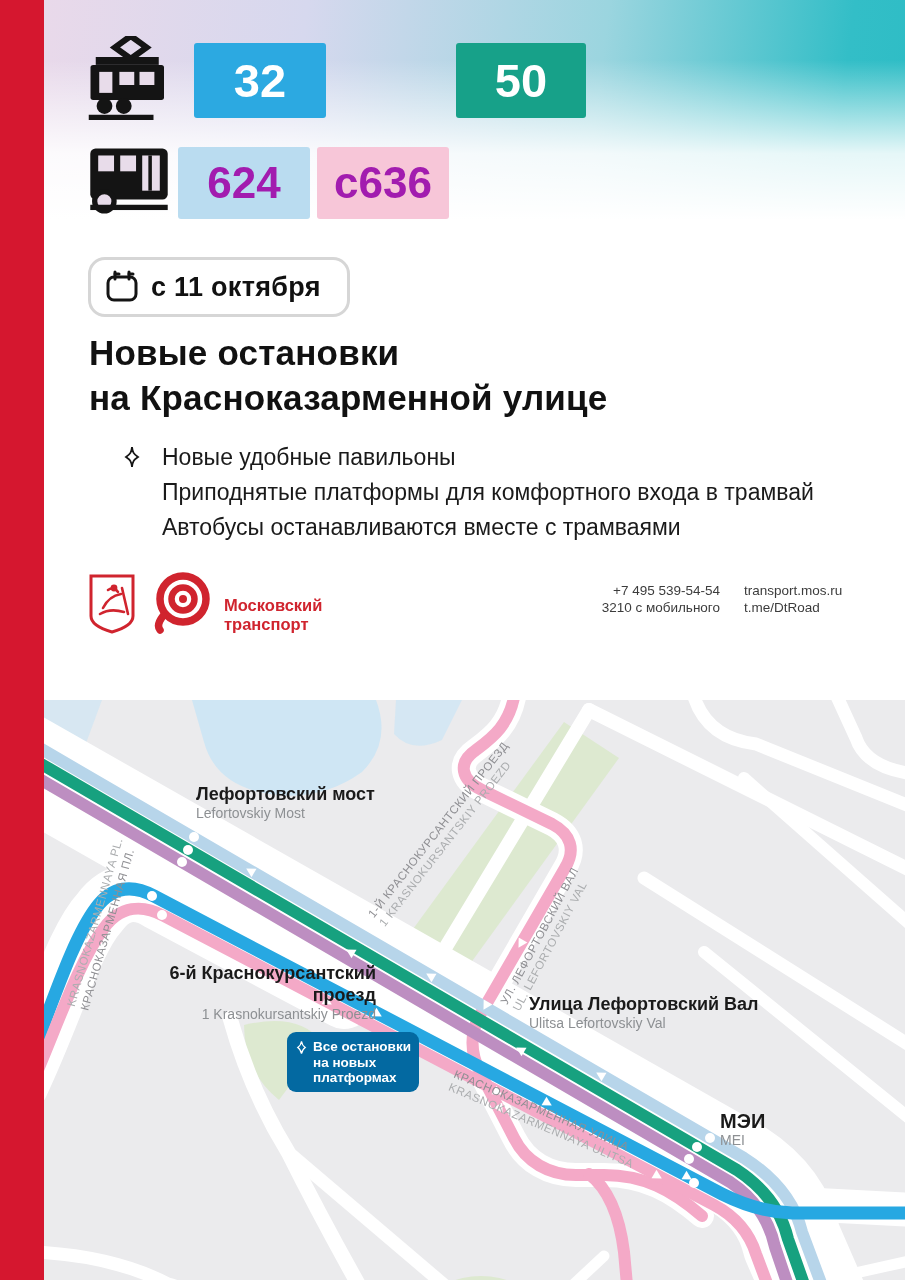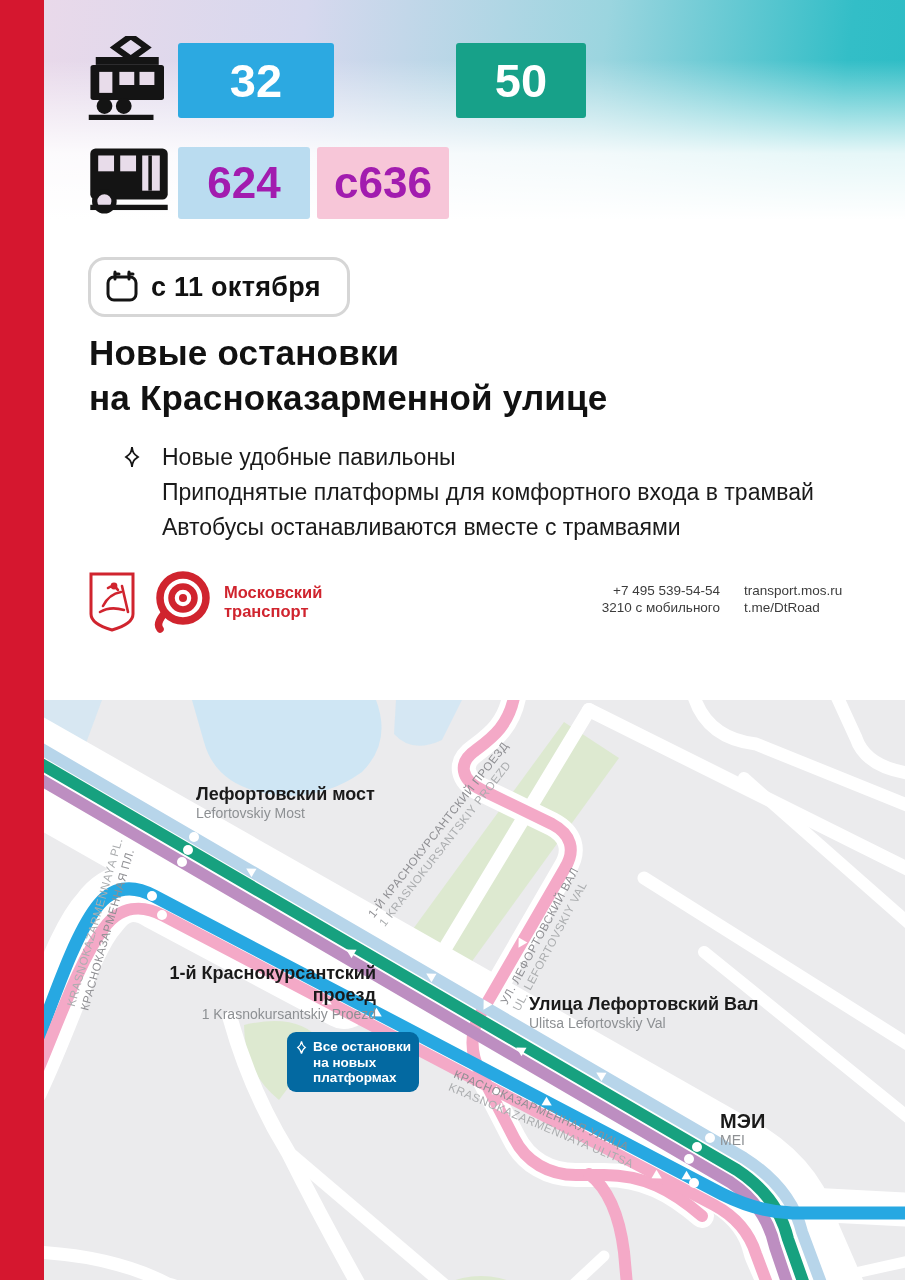--- a/index.html
+++ b/index.html
@@ -10,39 +10,39 @@
   
   .header{position:absolute;left:44px;top:0;width:861px;height:668px;
     background:
       linear-gradient(to bottom, rgba(255,255,255,0) 0%, rgba(255,255,255,0) 9%,
         rgba(255,255,255,.88) 23%, #ffffff 33%, #ffffff 100%),
       linear-gradient(97deg, #e9d9ea 0%, #d6d8ee 28%, #9bd5df 60%, #33bec7 86%, #2abcc4 100%);}
   .badge{position:absolute;display:flex;align-items:center;justify-content:center;
     font-weight:bold;border-radius:3px;letter-spacing:0;}
   .badge.tram{font-size:47px;color:#fff;}
   .badge.bus{font-size:44px;color:#a21caf;}
-  .b32{left:134px;top:43px;width:156px;height:75px;background:#2ca9e1;}
+  .b32{left:150px;top:43px;width:132px;height:75px;background:#2ca9e1;}
   .b37{left:273px;top:43px;width:132px;height:75px;background:#c190c3;}
   .b50{left:412px;top:43px;width:130px;height:75px;background:#17a189;}
   .b624{left:134px;top:147px;width:132px;height:72px;background:#badcf0;}
   .b636{left:273px;top:147px;width:132px;height:72px;background:#f7c6d8;}
   .veh-icon{position:absolute;left:41px;width:88px;}
   .tram-icon{top:36px;height:84px;}
   .bus-icon{top:142px;height:78px;}
   .date-pill{position:absolute;left:44px;top:257px;width:262px;height:60px;
     border:3px solid #d6d6d6;border-radius:17px;background:rgba(255,255,255,.85);
     display:flex;align-items:center;box-sizing:border-box;padding-left:14px;}
   .date-pill span{font-size:27px;font-weight:600;color:#111;margin-left:12px;letter-spacing:.3px;}
   .title{position:absolute;left:45px;top:330px;font-size:35px;line-height:45px;
     font-weight:bold;color:#111;letter-spacing:.2px;}
   .bullets{position:absolute;left:76px;top:440px;width:740px;font-size:23px;
     line-height:35px;color:#1a1a1a;}
   .bullets .row{position:relative;padding-left:42px;}
   .bullets .spark{position:absolute;left:0;top:5px;width:24px;height:24px;}
-  .brand{position:absolute;left:44px;top:570px;height:64px;display:flex;align-items:center;}
+  .brand{position:absolute;left:44px;top:570px;height:64px;display:flex;align-items:flex-end;}
   .brand-text{margin-left:10px;color:#d0242e;font-weight:bold;font-size:16.5px;line-height:19px;}
   .contacts{position:absolute;top:582px;font-size:13.5px;line-height:17px;color:#3c3c3c;}
   .contacts.phones{left:546px;width:130px;text-align:right;}
   .contacts.links{left:700px;width:140px;text-align:left;}
   
   .map{position:absolute;left:44px;top:700px;width:861px;height:612px;background:#ebebed;overflow:hidden;}
   .map svg{position:absolute;left:0;top:0;}
   .mlabel{position:absolute;color:#1a1a1a;font-weight:bold;font-size:18px;line-height:22px;}
   .mlabel .en{display:block;font-weight:normal;font-size:14px;color:#8d9093;line-height:17px;}
   .rlabel{position:absolute;font-size:11.5px;line-height:14px;letter-spacing:.6px;
@@ -242,21 +242,21 @@
         <circle cx="650" cy="483" r="5"></circle>
       </g>
     </svg>
 
     <div class="mlabel" style="left:152px;top:83px;">
       <span>Лефортовский мост</span>
       <span class="en">Lefortovskiy Most</span>
     </div>
 
     <div class="mlabel" style="left:90px;top:262px;width:242px;text-align:right;">
-      <span>1-й Краснокурсантский</span><br>
+      <span>6-й Краснокурсантский</span><br>
       <span>проезд</span>
       <span class="en">1 Krasnokursantskiy Proezd</span>
     </div>
 
     <div class="mlabel" style="left:485px;top:293px;">
       <span>Улица Лефортовский Вал</span>
       <span class="en">Ulitsa Lefortovskiy Val</span>
     </div>
 
     <div class="mlabel" style="left:676px;top:410px;font-size:20px;">

